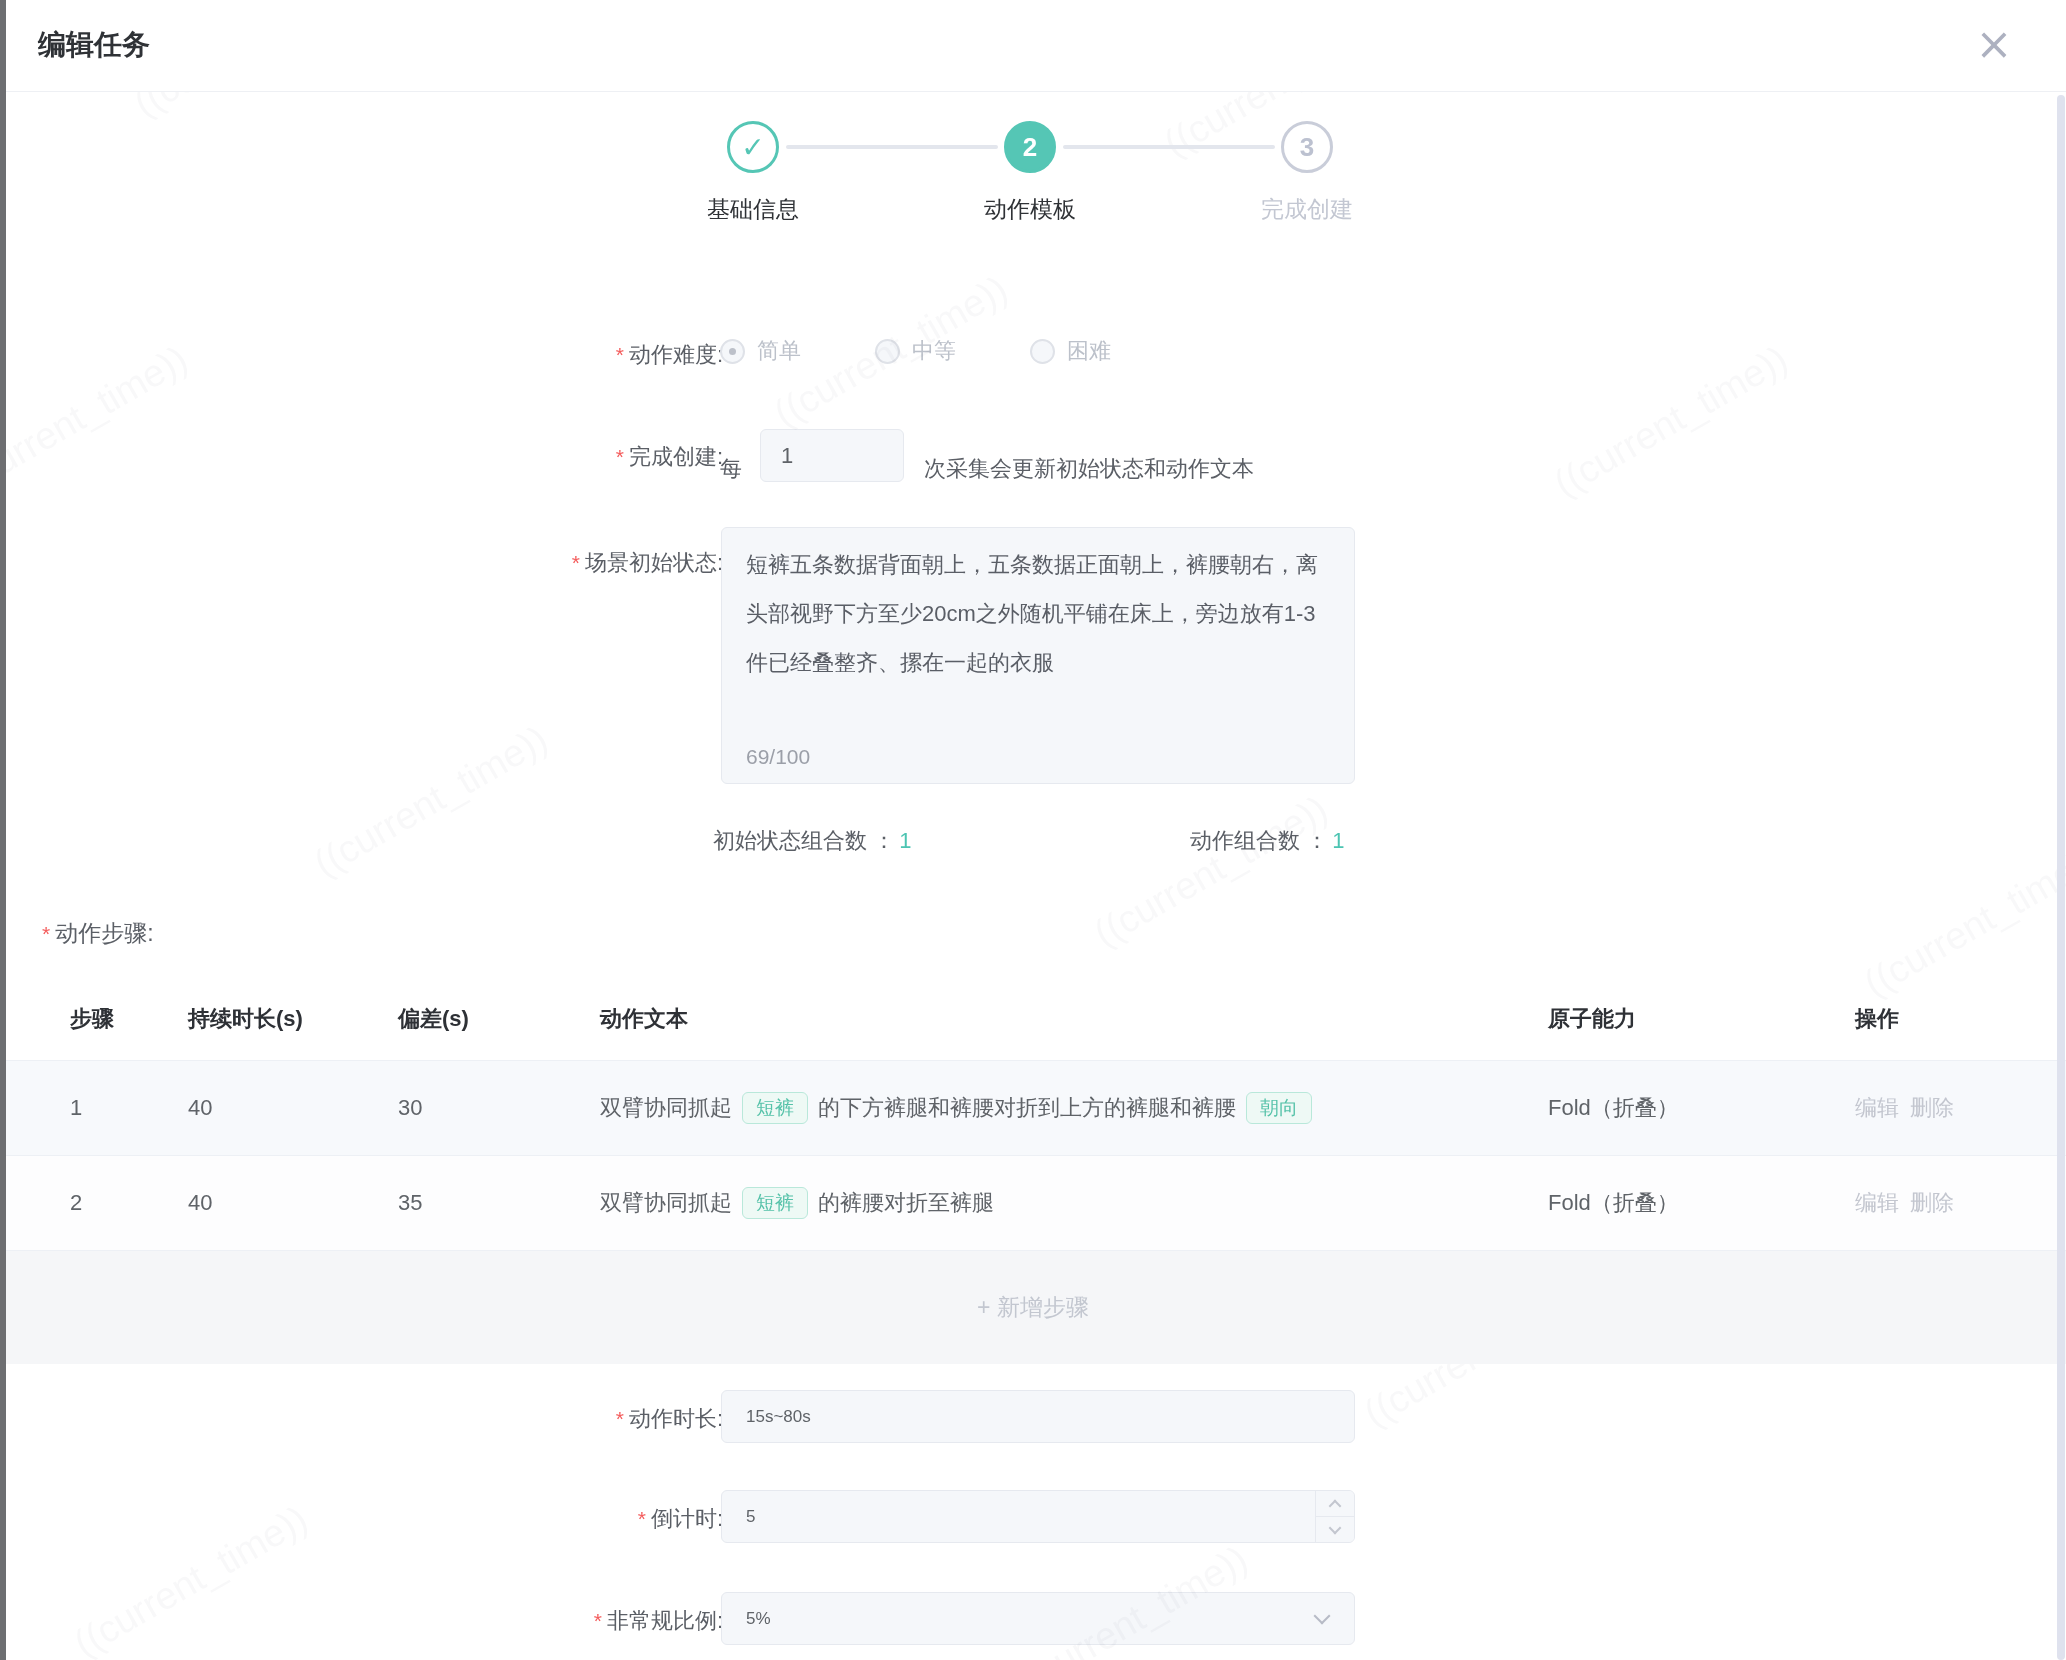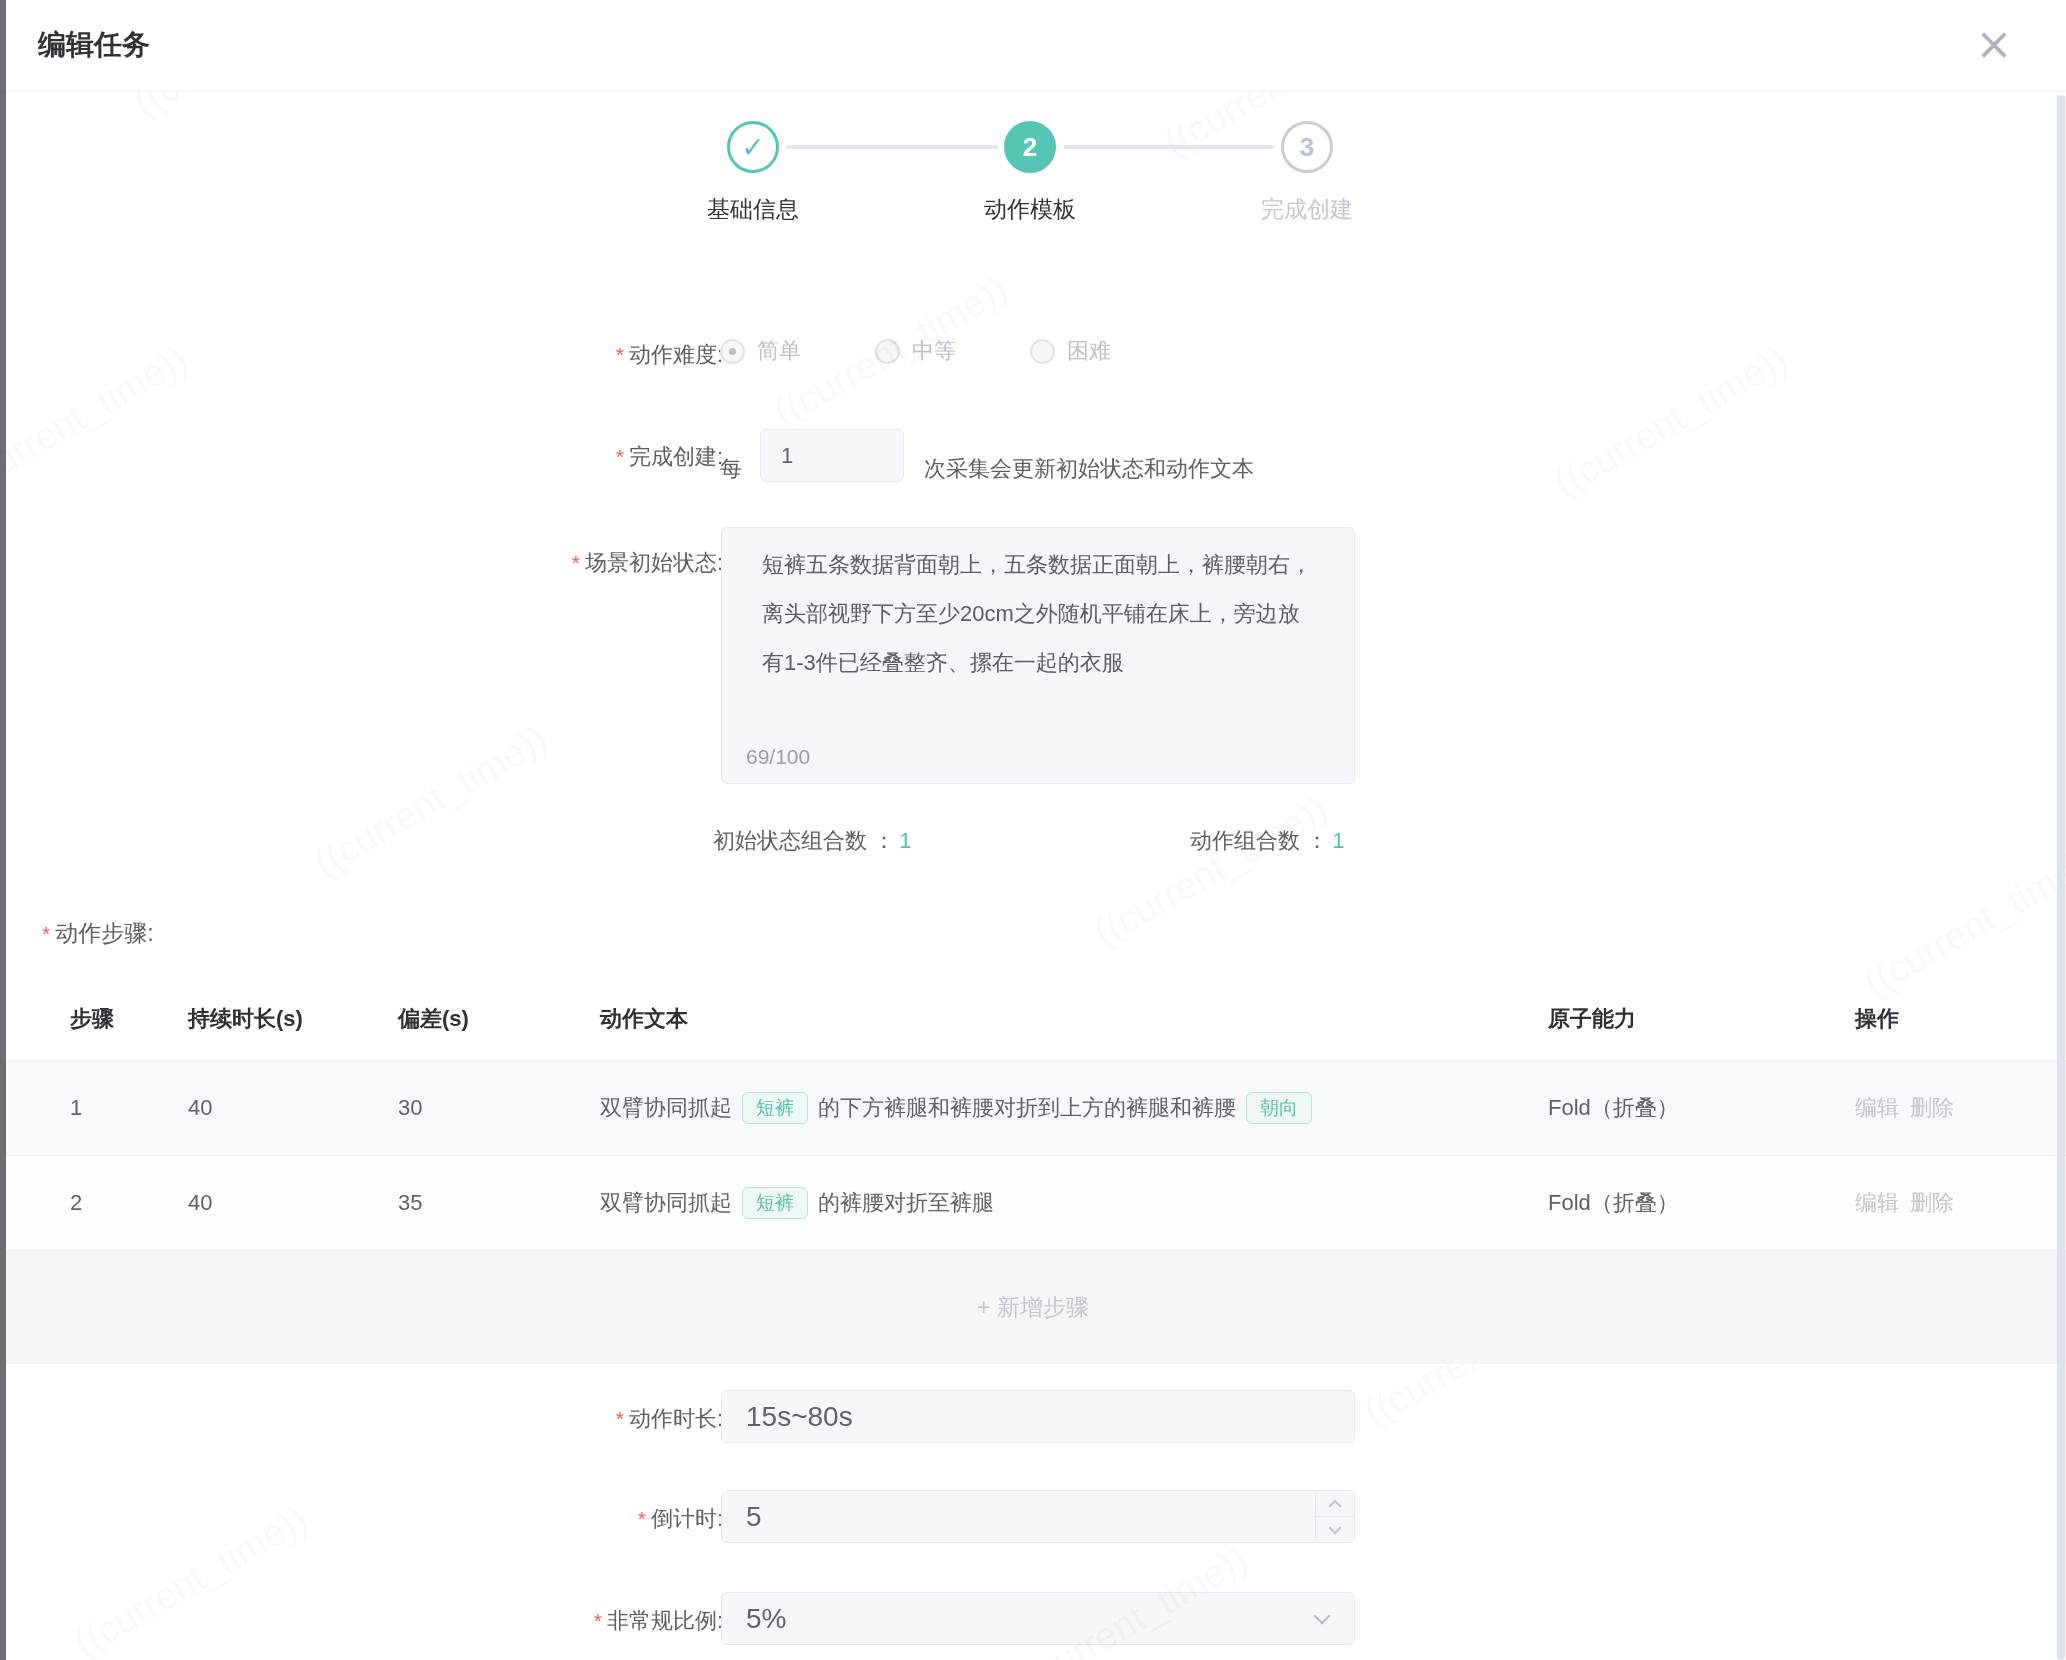--- a/index.html
+++ b/index.html
@@ -49,21 +49,21 @@
   .radio-label { margin-left:12px; font-size:22px; color:#bcc1ca; }
 
   
   .sc-prefix { position:absolute; left:720px; top:442px; font-size:22px; color:#5b5f66; line-height:53px; }
   .sc-input { position:absolute; left:760px; top:429px; width:144px; height:53px; background:#f5f7fa; border:1px solid #e6e9ef;
     border-radius:6px; font-size:22px; color:#5f6368; padding-left:20px; line-height:51px; }
   .sc-suffix { position:absolute; left:924px; top:442px; font-size:22px; color:#5b5f66; line-height:53px; }
 
   
   .textarea-box { position:absolute; left:721px; top:527px; width:634px; height:257px; background:#f5f7fa;
-    border:1px solid #e6e9ef; border-radius:6px; padding:12px 40px; }
+    border:1px solid #e6e9ef; border-radius:6px; padding:12px 24px; }
   .textarea-text { font-size:22px; line-height:49px; color:#5a5e66; }
   .char-counter { position:absolute; left:24px; bottom:14px; font-size:21px; color:#9b9fa8; }
 
   
   .combo-initial { position:absolute; left:713px; top:826px; font-size:22px; color:#5b5f66; }
   .combo-action  { position:absolute; left:1190px; top:826px; font-size:22px; color:#5b5f66; }
   .combo-val { color:#4cc4b2; margin-left:4px; }
 
   
   .steps-label { position:absolute; left:42px; top:918px; font-size:23px; color:#5b5f66; }
@@ -80,21 +80,21 @@
   .add-btn { border:none; background:transparent; font-size:23px; color:#c3c7d0; cursor:pointer; }
   .cell-text { display:flex; align-items:center; flex-wrap:nowrap; white-space:nowrap; }
   .tag { display:inline-block; margin:0 10px; padding:4px 13px; font-size:19px; color:#56c2a9;
     background:#eef9f5; border:1px solid #b9e8da; border-radius:6px; line-height:1.2; }
   .tag:empty { display:none; }
   .ops { display:flex; gap:11px; }
   .op-link { border:none; background:transparent; font-size:22px; color:#c3c6cf; cursor:pointer; }
 
   
   .field-box { position:absolute; left:721px; width:634px; height:53px; background:#f5f7fa; border:1px solid #e6e9ef;
-    border-radius:6px; font-size:28px; color:#5f6368; }
+    border-radius:6px; font-size:17px; color:#5f6368; }
   .field-value { position:absolute; left:24px; top:0; line-height:51px; }
   .f-duration { top:1390px; }
   .f-countdown { top:1490px; }
   .f-ratio { top:1592px; }
 
   
   .spinner { position:absolute; right:0; top:0; width:39px; height:51px; border-left:1px solid #e6e9ef; display:flex; flex-direction:column; }
   .spin-btn { flex:1; border:none; background:#f5f7fa; position:relative; cursor:pointer; }
   .spin-btn.up { border-bottom:1px solid #e6e9ef; border-radius:0 5px 0 0; }
   .spin-btn.down { border-radius:0 0 5px 0; }

